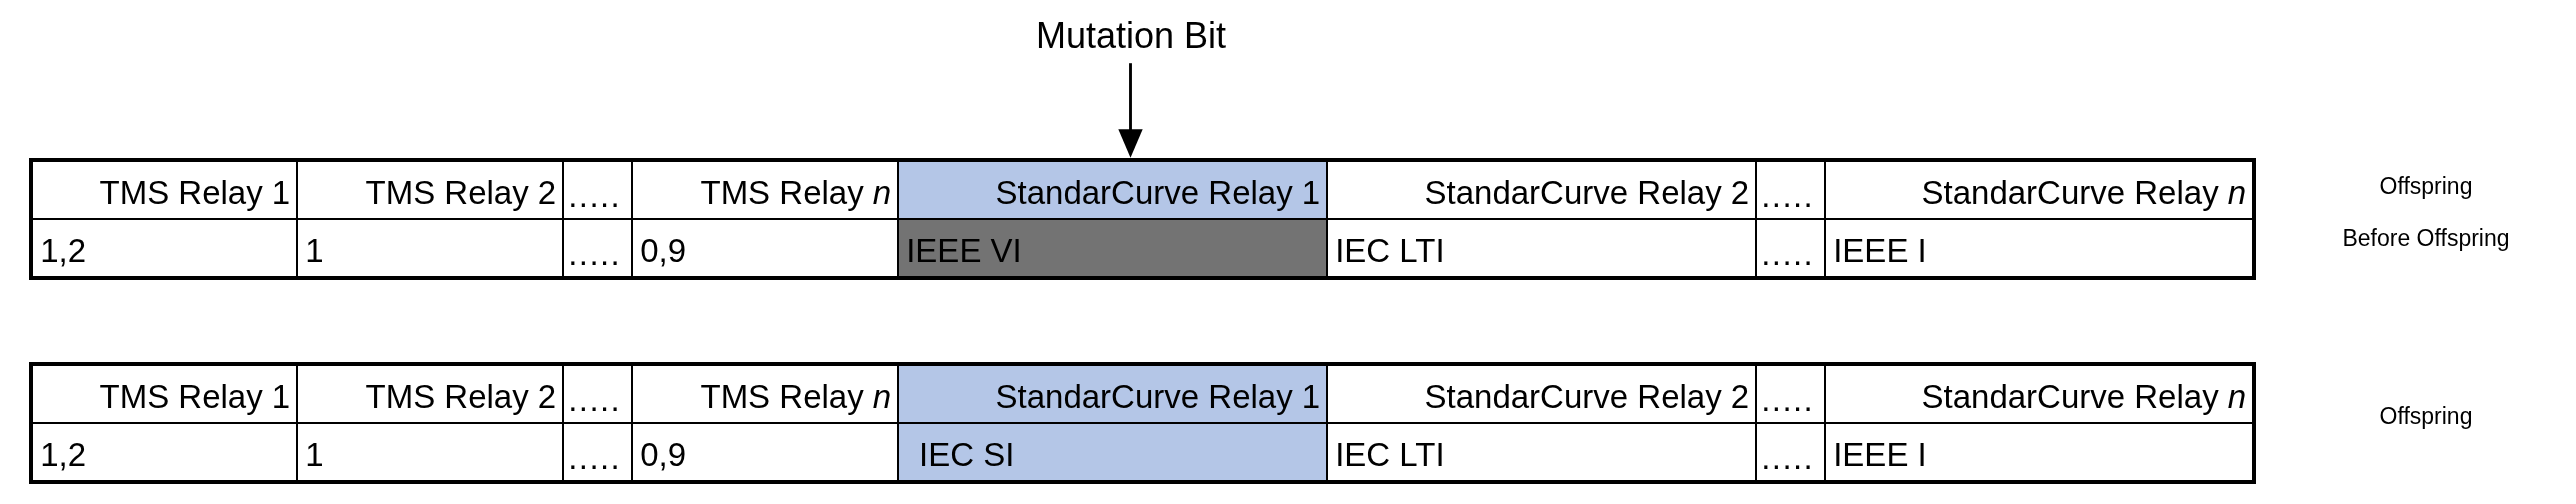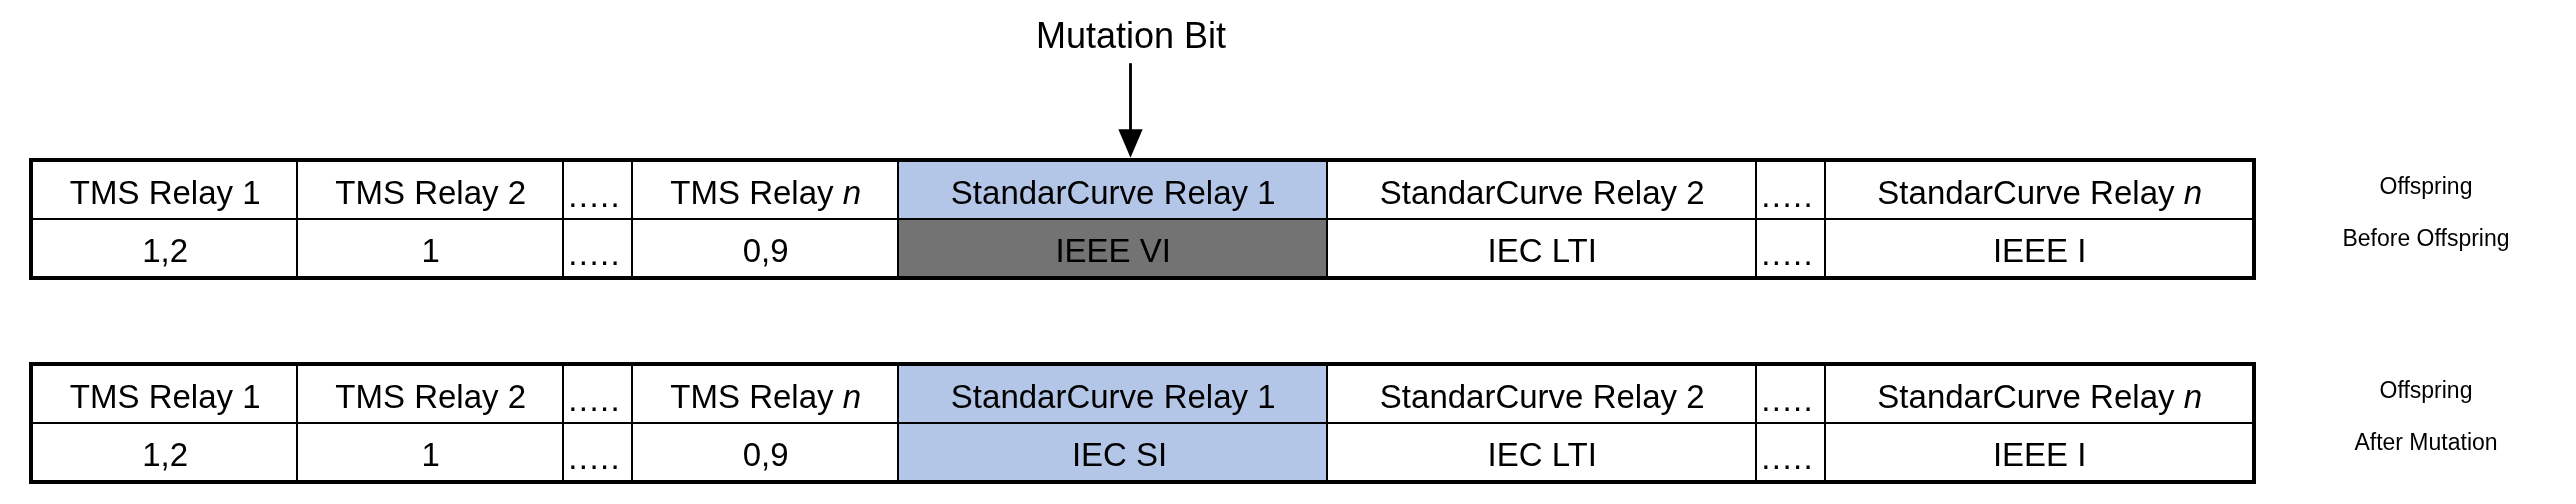--- a/index.html
+++ b/index.html
@@ -46,22 +46,22 @@
     height: 50px;
     font-size: 33px;
     font-weight: normal;
     vertical-align: bottom;
     padding: 0 5.8px 5.8px 7.2px;
     overflow: hidden;
     white-space: nowrap;
     background: #fff;
   }
   .geno-table { border: 4.3px solid #000; }
-  .geno-table th { text-align: center; }
-  .geno-table td { text-align: center; }
+  .geno-table th { text-align: right; }
+  .geno-table td { text-align: left; }
   .geno-table .dots { text-align: left; padding-left: 4.3px; padding-bottom: 2.9px; letter-spacing: 1.4px; }
   .geno-table i { font-style: italic; }
 
   
   .c-tms  { width: 266px; }
   .c-dot  { width: 69px; }
   .c-sc   { width: 429px; }
 
   
   .side-label {
@@ -159,17 +159,16 @@
       <td>0,9</td>
       <td class="hl" style="background: rgb(180, 198, 231); padding-left: 20px;">IEC SI</td>
       <td>IEC LTI</td>
       <td class="dots">.....</td>
       <td>IEEE I</td>
     </tr>
   </tbody>
     </table>
   <div class="side-label after">
     <div class="line">Offspring</div>
-    <div class="line">After Mutation</div>
   </div>
 
 </div>
 
 
 </body></html>

